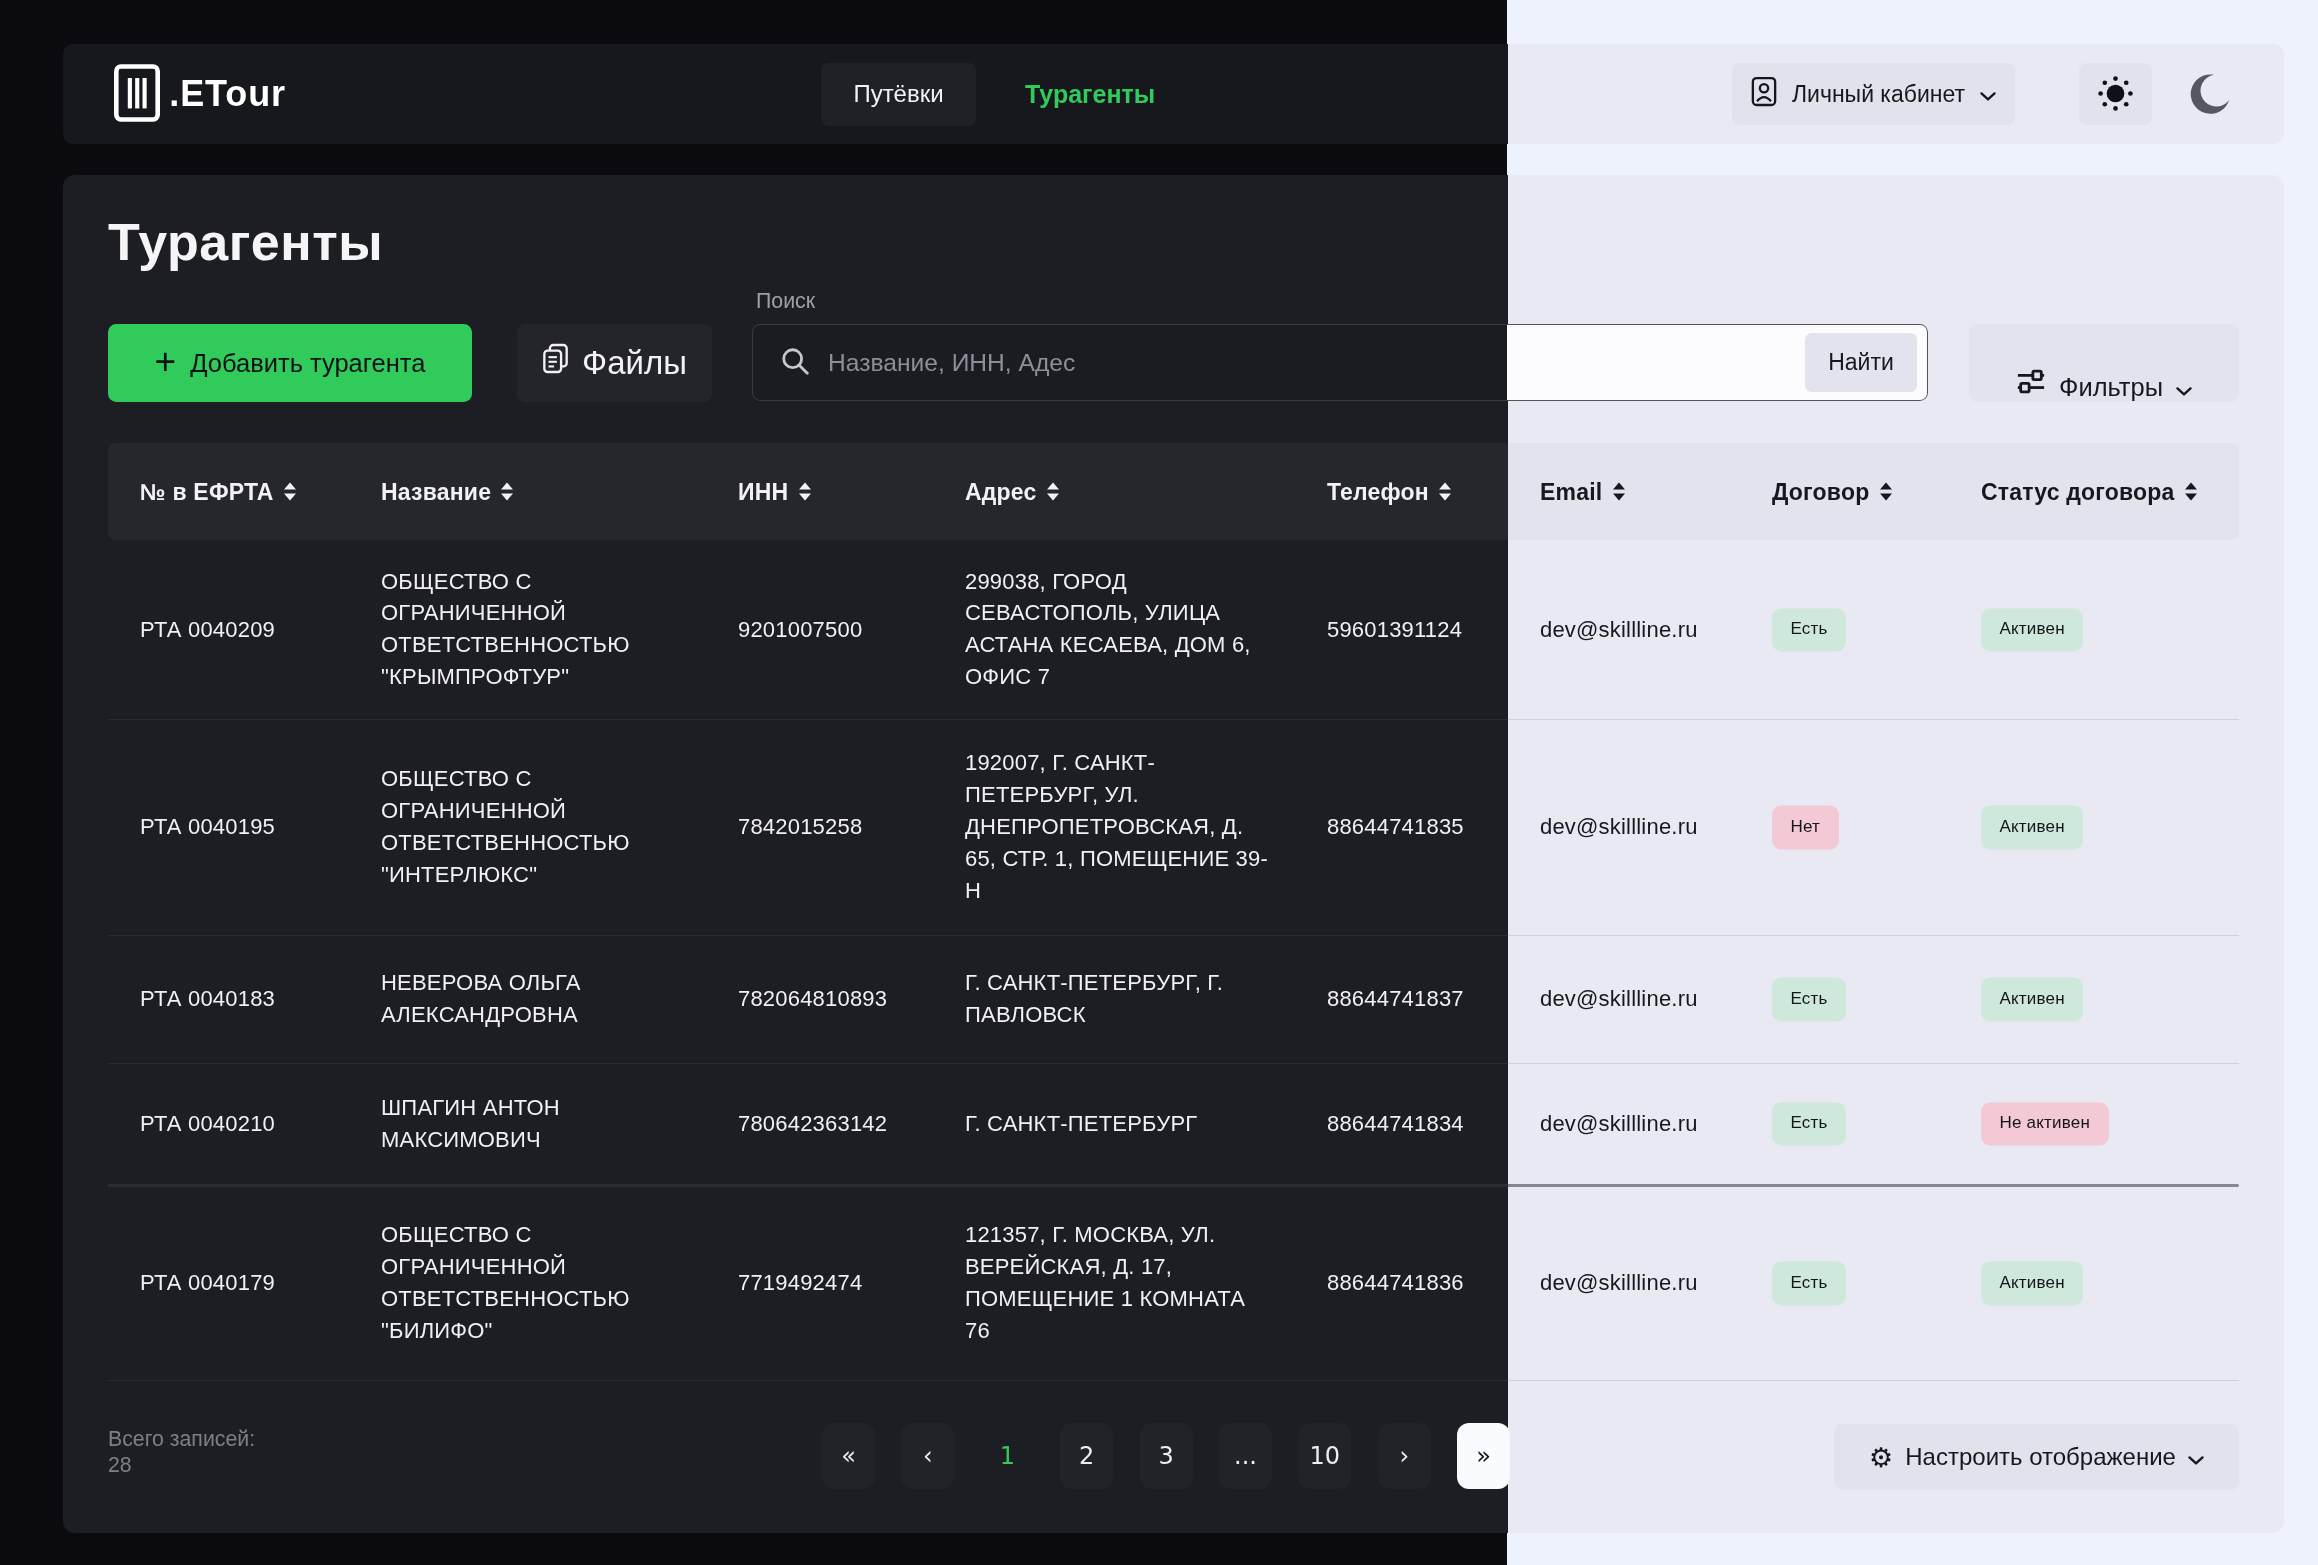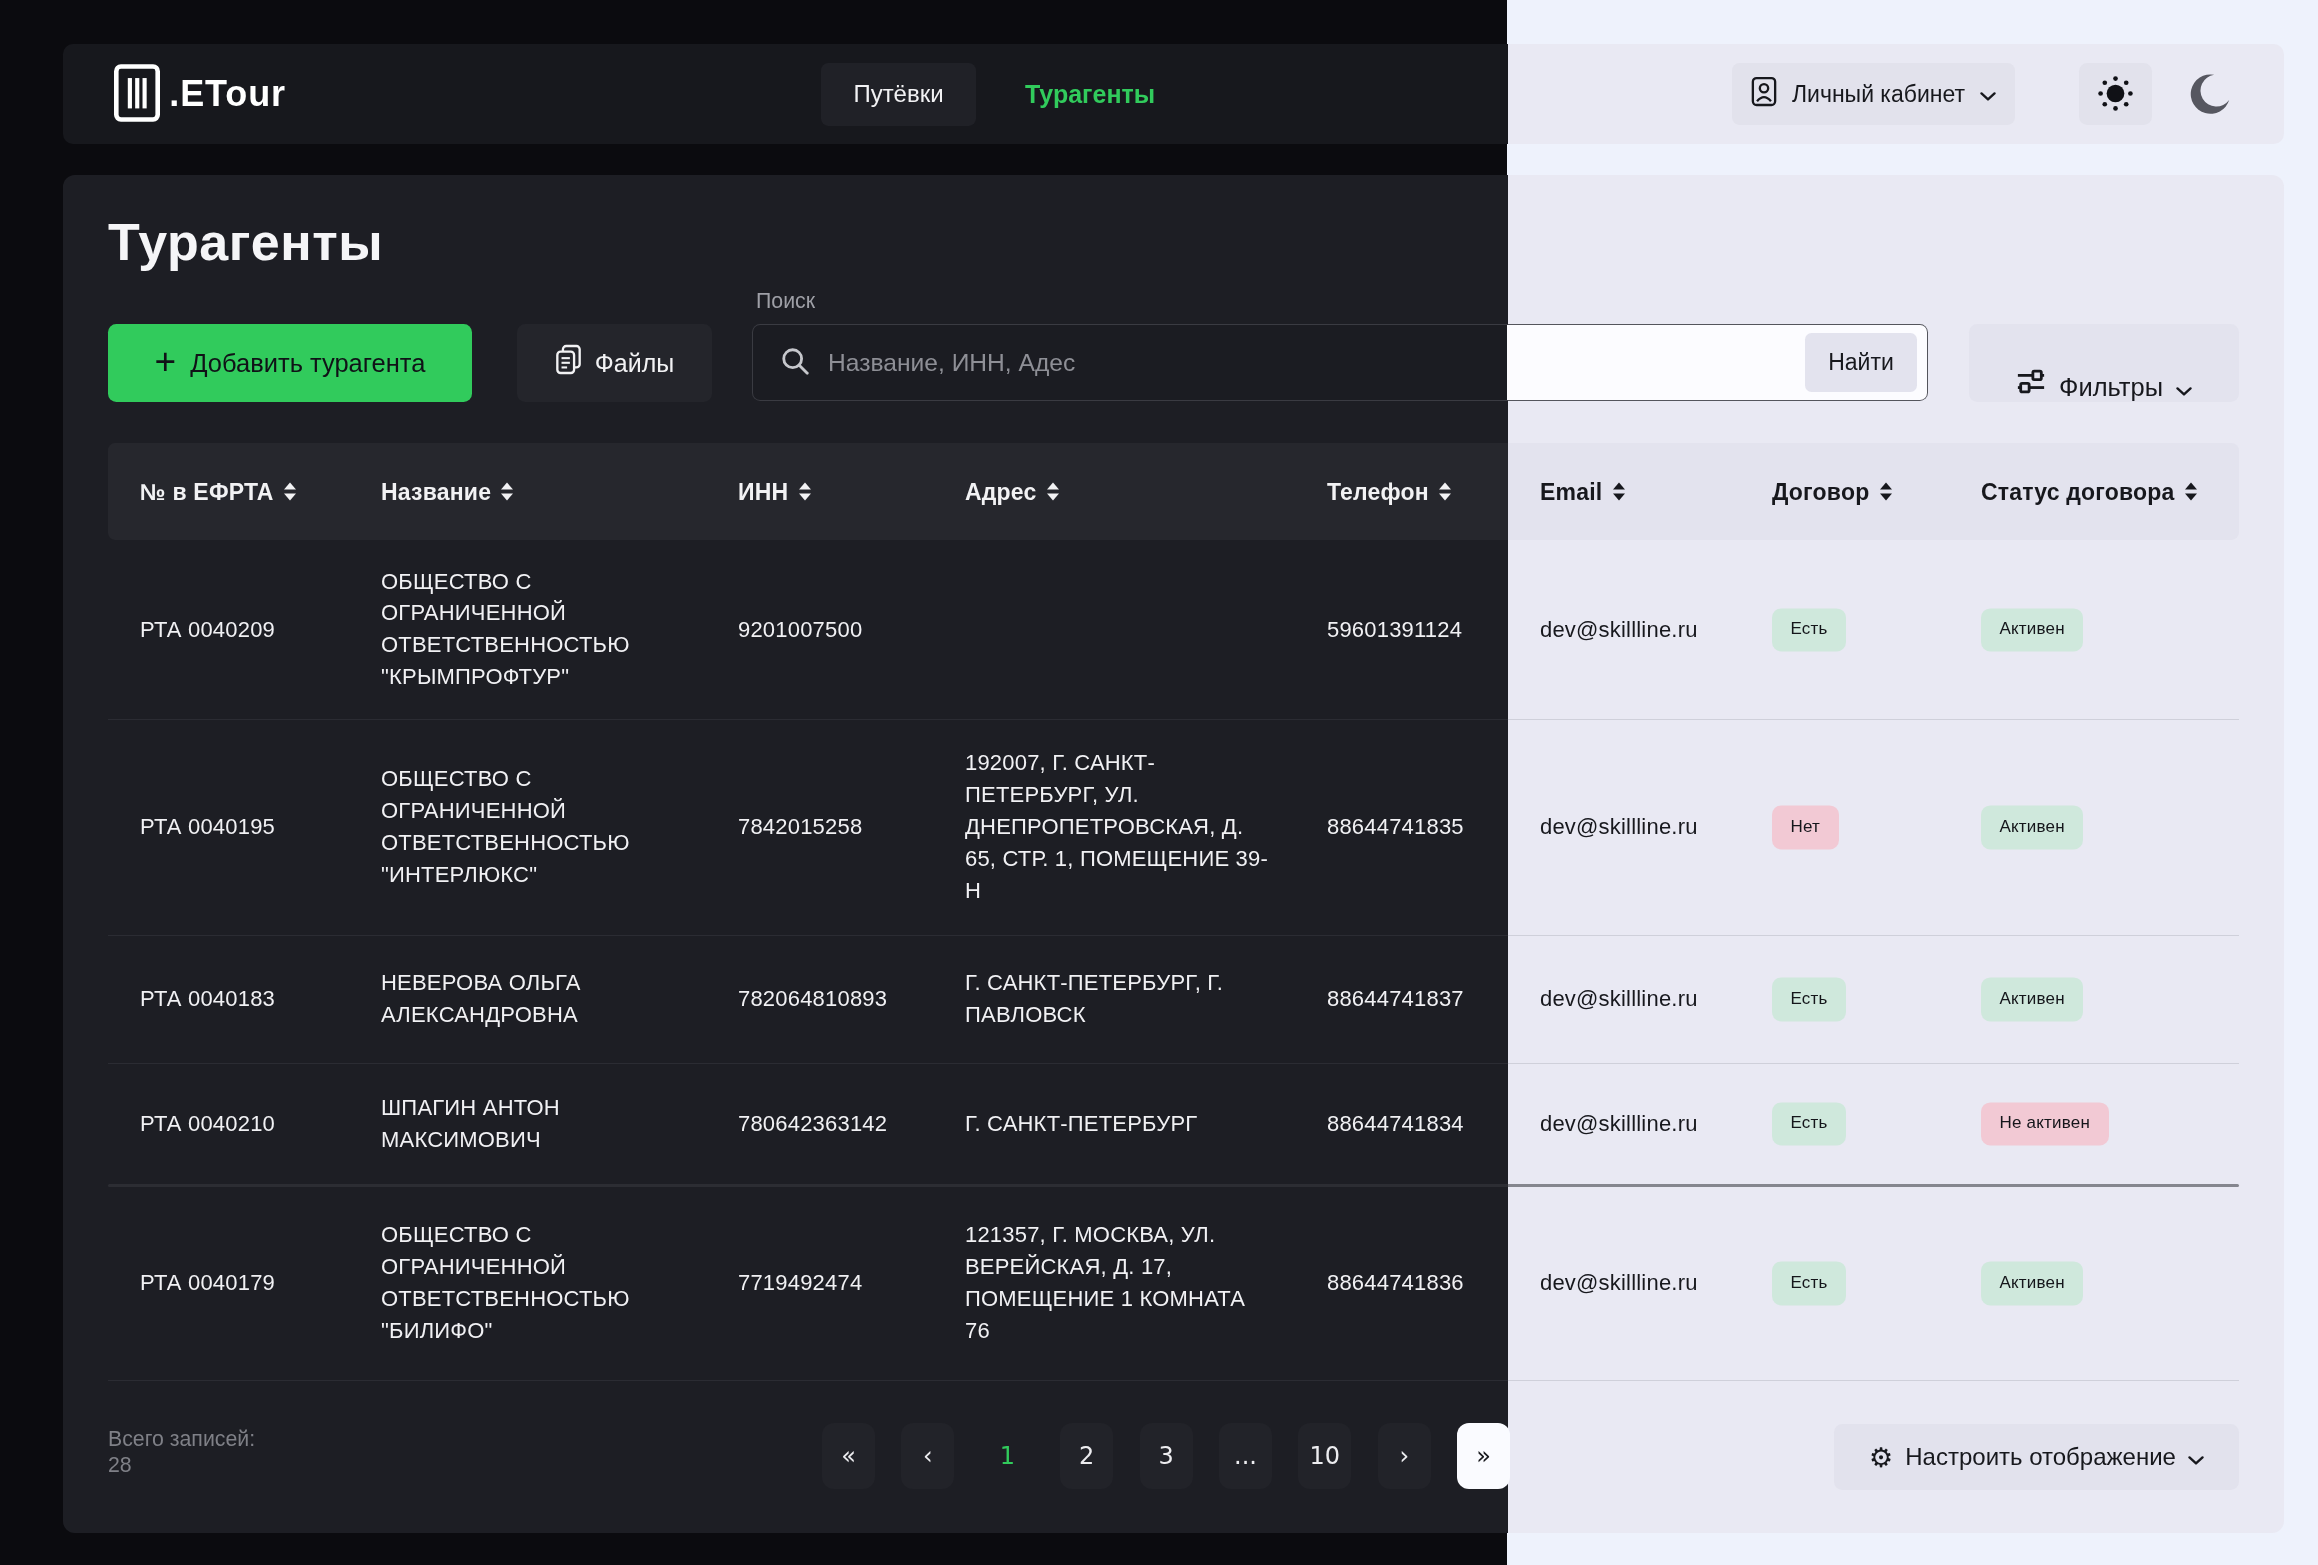--- a/index.html
+++ b/index.html
@@ -41,21 +41,21 @@
     border-radius:12px;
     background:linear-gradient(90deg,#1d1e24 0,#1d1e24 1445px,#e9e9f3 1445px);
   }
   .page-title { position:absolute; left:45px; top:37px; font-size:52px; font-weight:bold;
     color:#f5f5f7; letter-spacing:0.5px; }
   .add-btn { position:absolute; left:45px; top:149px; width:364px; height:78px; border-radius:8.3px;
     background:#31cb5c; color:#101217; font-size:25.5px; font-weight:500;
     display:flex; align-items:center; justify-content:center; gap:14px; border:none; }
   .plus-glyph { font-size:37px; font-weight:300; line-height:1; margin-top:-3.7px; }
   .files-btn { position:absolute; left:454px; top:149px; width:195px; height:78px; border-radius:8.3px;
-    background:#24252b; color:#f2f2f4; font-size:25px; font-weight:500;
+    background:#24252b; color:#f2f2f4; font-size:33px; font-weight:500;
     display:flex; align-items:center; justify-content:center; gap:13px; border:none; }
   .search-label { position:absolute; left:693px; top:114px; font-size:21.3px; color:#9fa0a7; }
   .search-wrap { position:absolute; left:689px; top:149px; width:1176px; height:77px;
     border-radius:8.3px; padding:1.4px;
     background:linear-gradient(90deg,#3a3b42 0,#3a3b42 756px,#54555c 756px); }
   .search-fill { width:100%; height:100%; border-radius:7px;
     background:linear-gradient(90deg,#1b1c22 0,#1b1c22 754px,#fcfcff 754px);
     display:flex; align-items:center; }
   .search-fill svg { margin-left:27px; flex:0 0 auto; }
   .search-input { margin-left:16.7px; width:858px; background:transparent; border:none; outline:none;
@@ -296,20 +296,21 @@
         </span>
       </div>
   </div>
 
   <div class="rows-wrap">
 
     <div class="trow" style="height:179px">
       <div class="cell c1">РТА 0040209</div>
       <div class="cell c2">ОБЩЕСТВО С ОГРАНИЧЕННОЙ ОТВЕТСТВЕННОСТЬЮ "КРЫМПРОФТУР"</div>
       <div class="cell c3">9201007500</div>
+      <div class="cell c4">299038, ГОРОД СЕВАСТОПОЛЬ, УЛИЦА АСТАНА КЕСАЕВА, ДОМ 6, ОФИС 7</div>
       <div class="cell c5">59601391124</div>
       <div class="cell c6">dev@skillline.ru</div>
       <div class="cell c7"><span class="badge" data-variant="success">Есть</span></div>
       <div class="cell c8"><span class="badge" data-variant="success">Активен</span></div>
     </div>
     <div class="divider"></div>
 
     <div class="trow" style="height:215px">
       <div class="cell c1">РТА 0040195</div>
       <div class="cell c2">ОБЩЕСТВО С ОГРАНИЧЕННОЙ ОТВЕТСТВЕННОСТЬЮ "ИНТЕРЛЮКС"</div>

